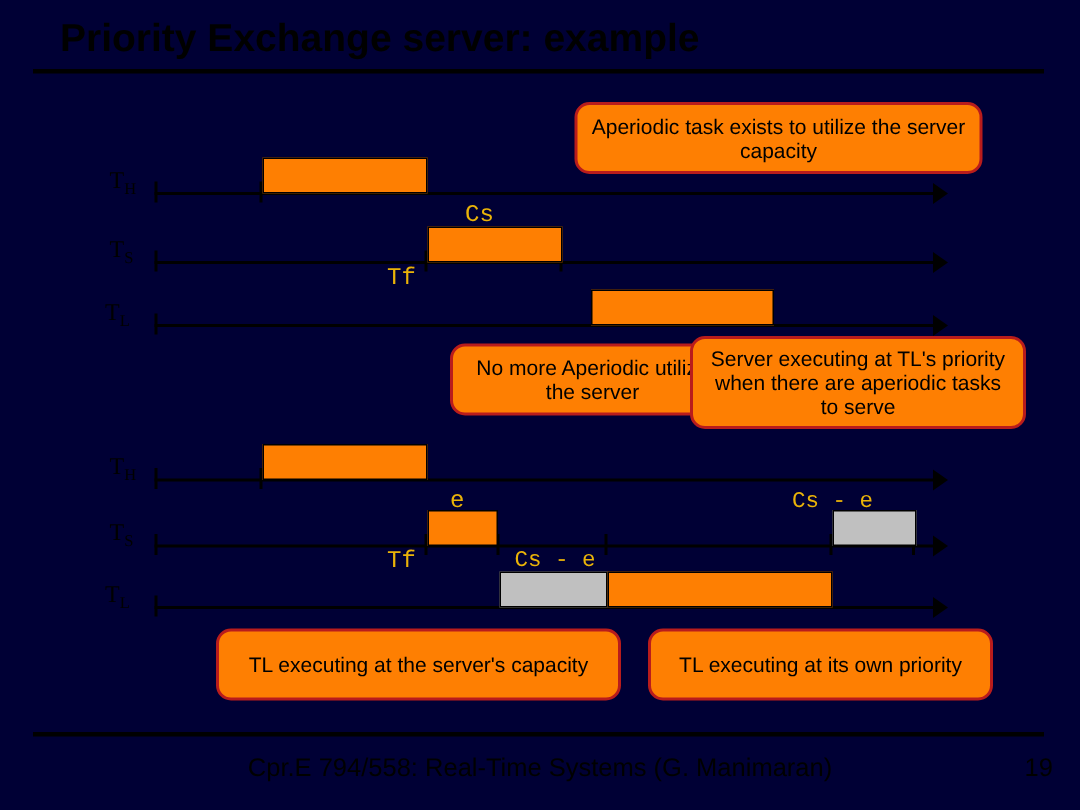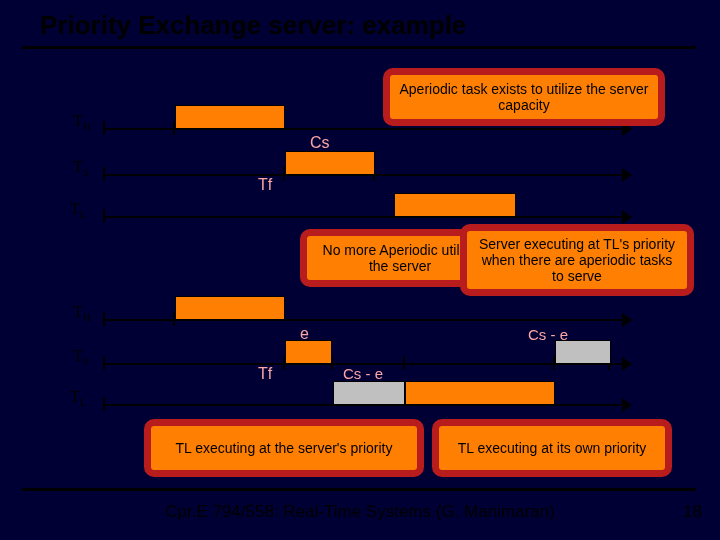--- a/index.html
+++ b/index.html
@@ -29,23 +29,23 @@
   .axis{
     position:absolute;left:103px;width:520px;height:2px;background:#000;
   }
   .axis::after{
     content:"";position:absolute;right:-9px;top:-6px;
     border-left:10px solid #000;border-top:7px solid transparent;border-bottom:7px solid transparent;
   }
   .tick{position:absolute;width:2px;height:14px;background:#000;top:-7px}
   .bar{position:absolute;background:#FE7F02;border:1px solid #000;height:22px}
   .shade{position:absolute;background:#C0C0C0;border:1px solid #000;height:22px}
-  .lab{position:absolute;font-family:Liberation Sans, sans-serif;font-size:16px;color:#fca5a5}
+  .lab{position:absolute;font-family:Liberation Mono, monospace;font-size:16px;color:#eab308}
   .callout{
-    position:absolute;background:#FE7F02;border:7px solid #b91c1c;border-radius:10px;
+    position:absolute;background:#FE7F02;border:2px solid #b91c1c;border-radius:10px;
     font-size:14px;text-align:center;
     display:flex;align-items:center;justify-content:center;padding:4px 8px;
     line-height:1.15;
   }
   .footer{
     position:absolute;left:0;width:720px;top:502px;
     text-align:center;font-size:17px;color:#000;
   }
   .pagenum{
     position:absolute;right:18px;top:502px;font-size:17px;color:#000;
@@ -119,18 +119,18 @@
 <div class="row-label" style="left:70px;top:388px">
   <span>T</span><sub>L</sub>
 </div>
 <div class="axis" style="top:404px">
   <div class="tick" style="left:0"></div>
 </div>
 <div class="shade" style="left:333px;top:381px;width:70px"></div>
 <div class="bar" style="left:405px;top:381px;width:148px"></div>
 <div class="lab" style="left:343px;top:365px;font-size:15px">Cs - e</div>
 
-<div class="callout" style="left:144px;top:419px;width:250px;height:36px">TL executing at the server's priority</div>
+<div class="callout" style="left:144px;top:419px;width:250px;height:36px">TL executing at the server's capacity</div>
 <div class="callout" style="left:432px;top:419px;width:210px;height:36px">TL executing at its own priority</div>
 
 <div class="hr hr-bot"></div>
 <div class="footer">Cpr.E 794/558: Real-Time Systems (G. Manimaran)</div>
-<div class="pagenum">18</div>
+<div class="pagenum">19</div>
 
 </body></html>

